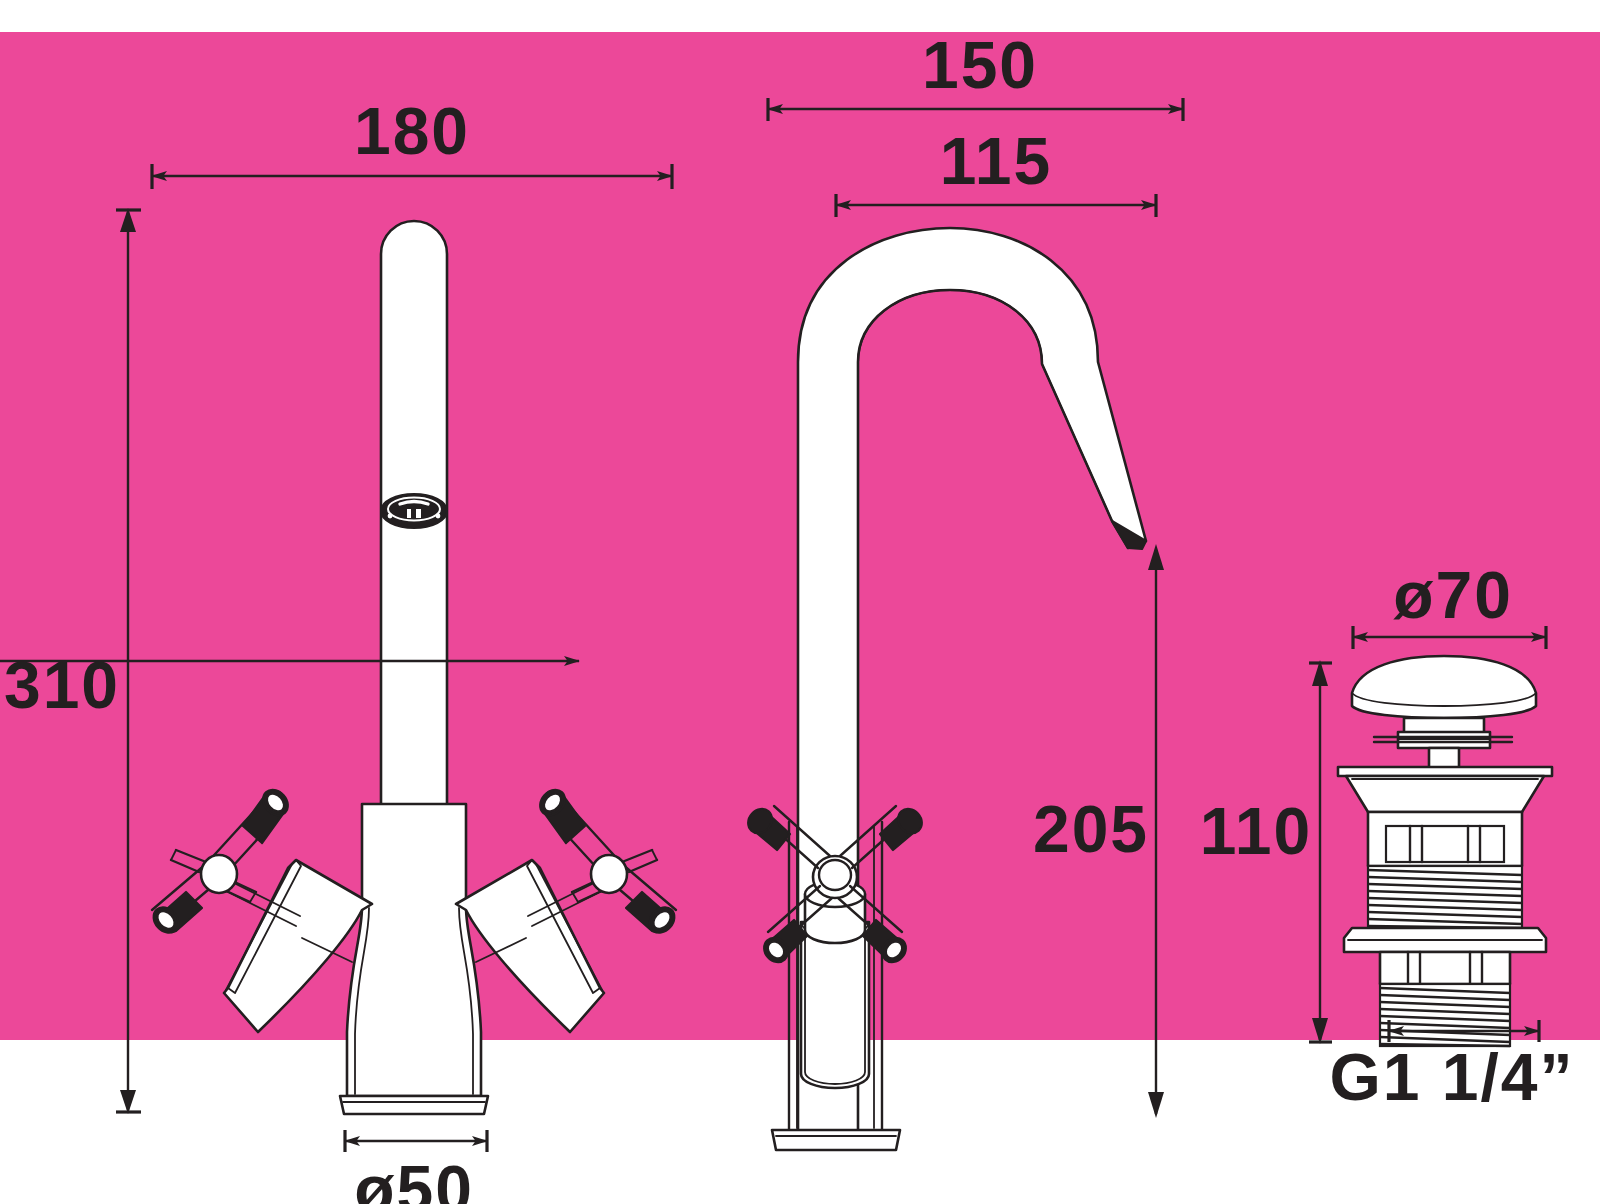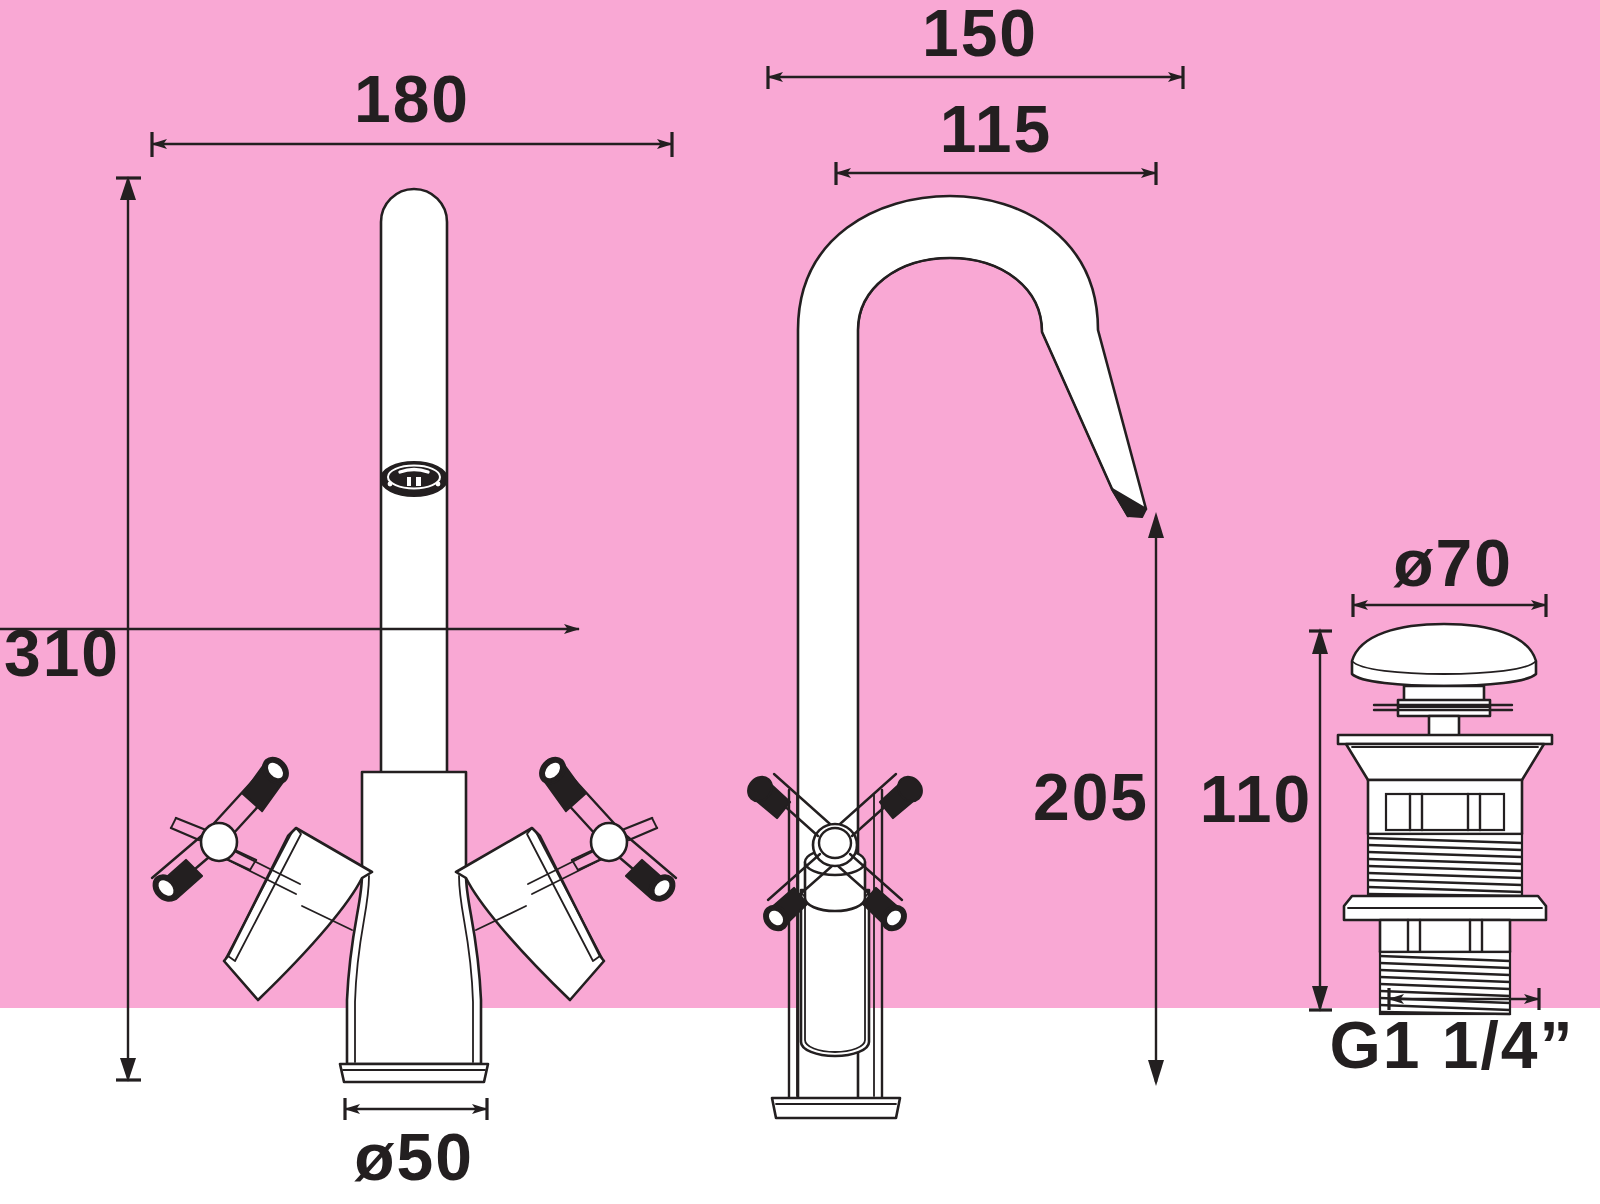--- a/index.html
+++ b/index.html
@@ -11,21 +11,22 @@
   body {
     width: 1600px;
     height: 1204px;
     overflow: hidden;
     font-family: "Liberation Sans", sans-serif;
   }
   #sheet {
     position: relative;
     width: 1600px;
     height: 1008px;
-    background: #f9a8d4;
+    background: #ec4899;
+    margin-top: 32px;
   }
   #sheet svg {
     position: absolute;
     top: 0;
     left: 0;
     width: 1600px;
     height: 1204px;
   }
   .dimtext {
     font-family: "Liberation Sans", sans-serif;

